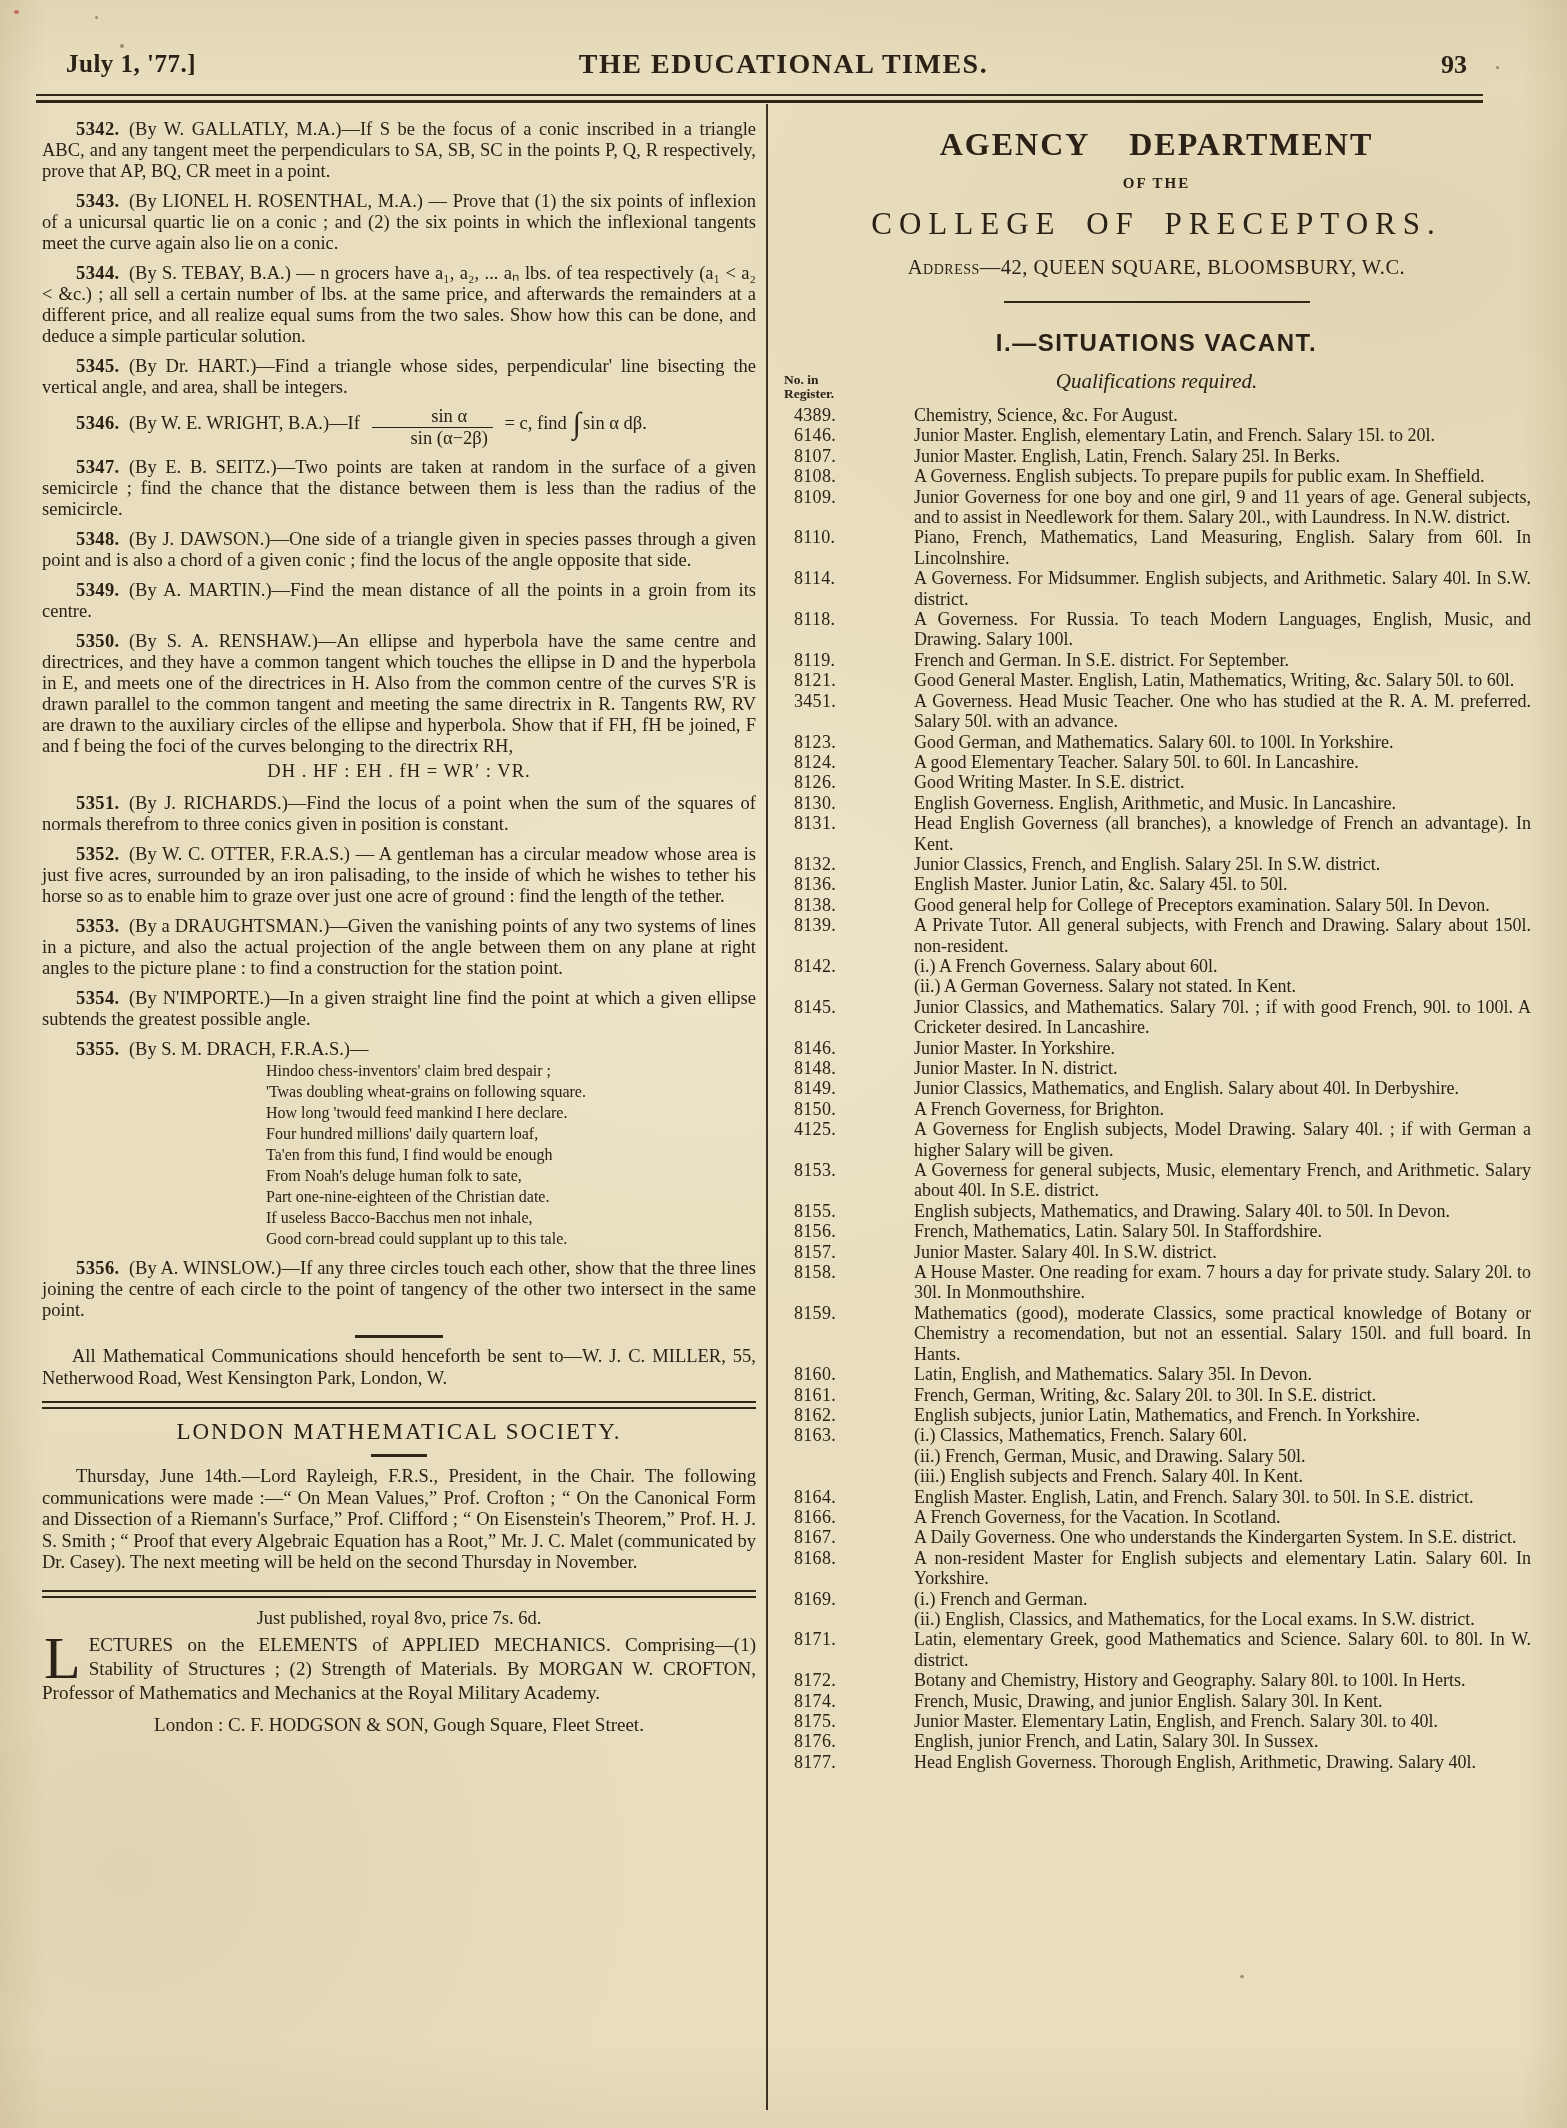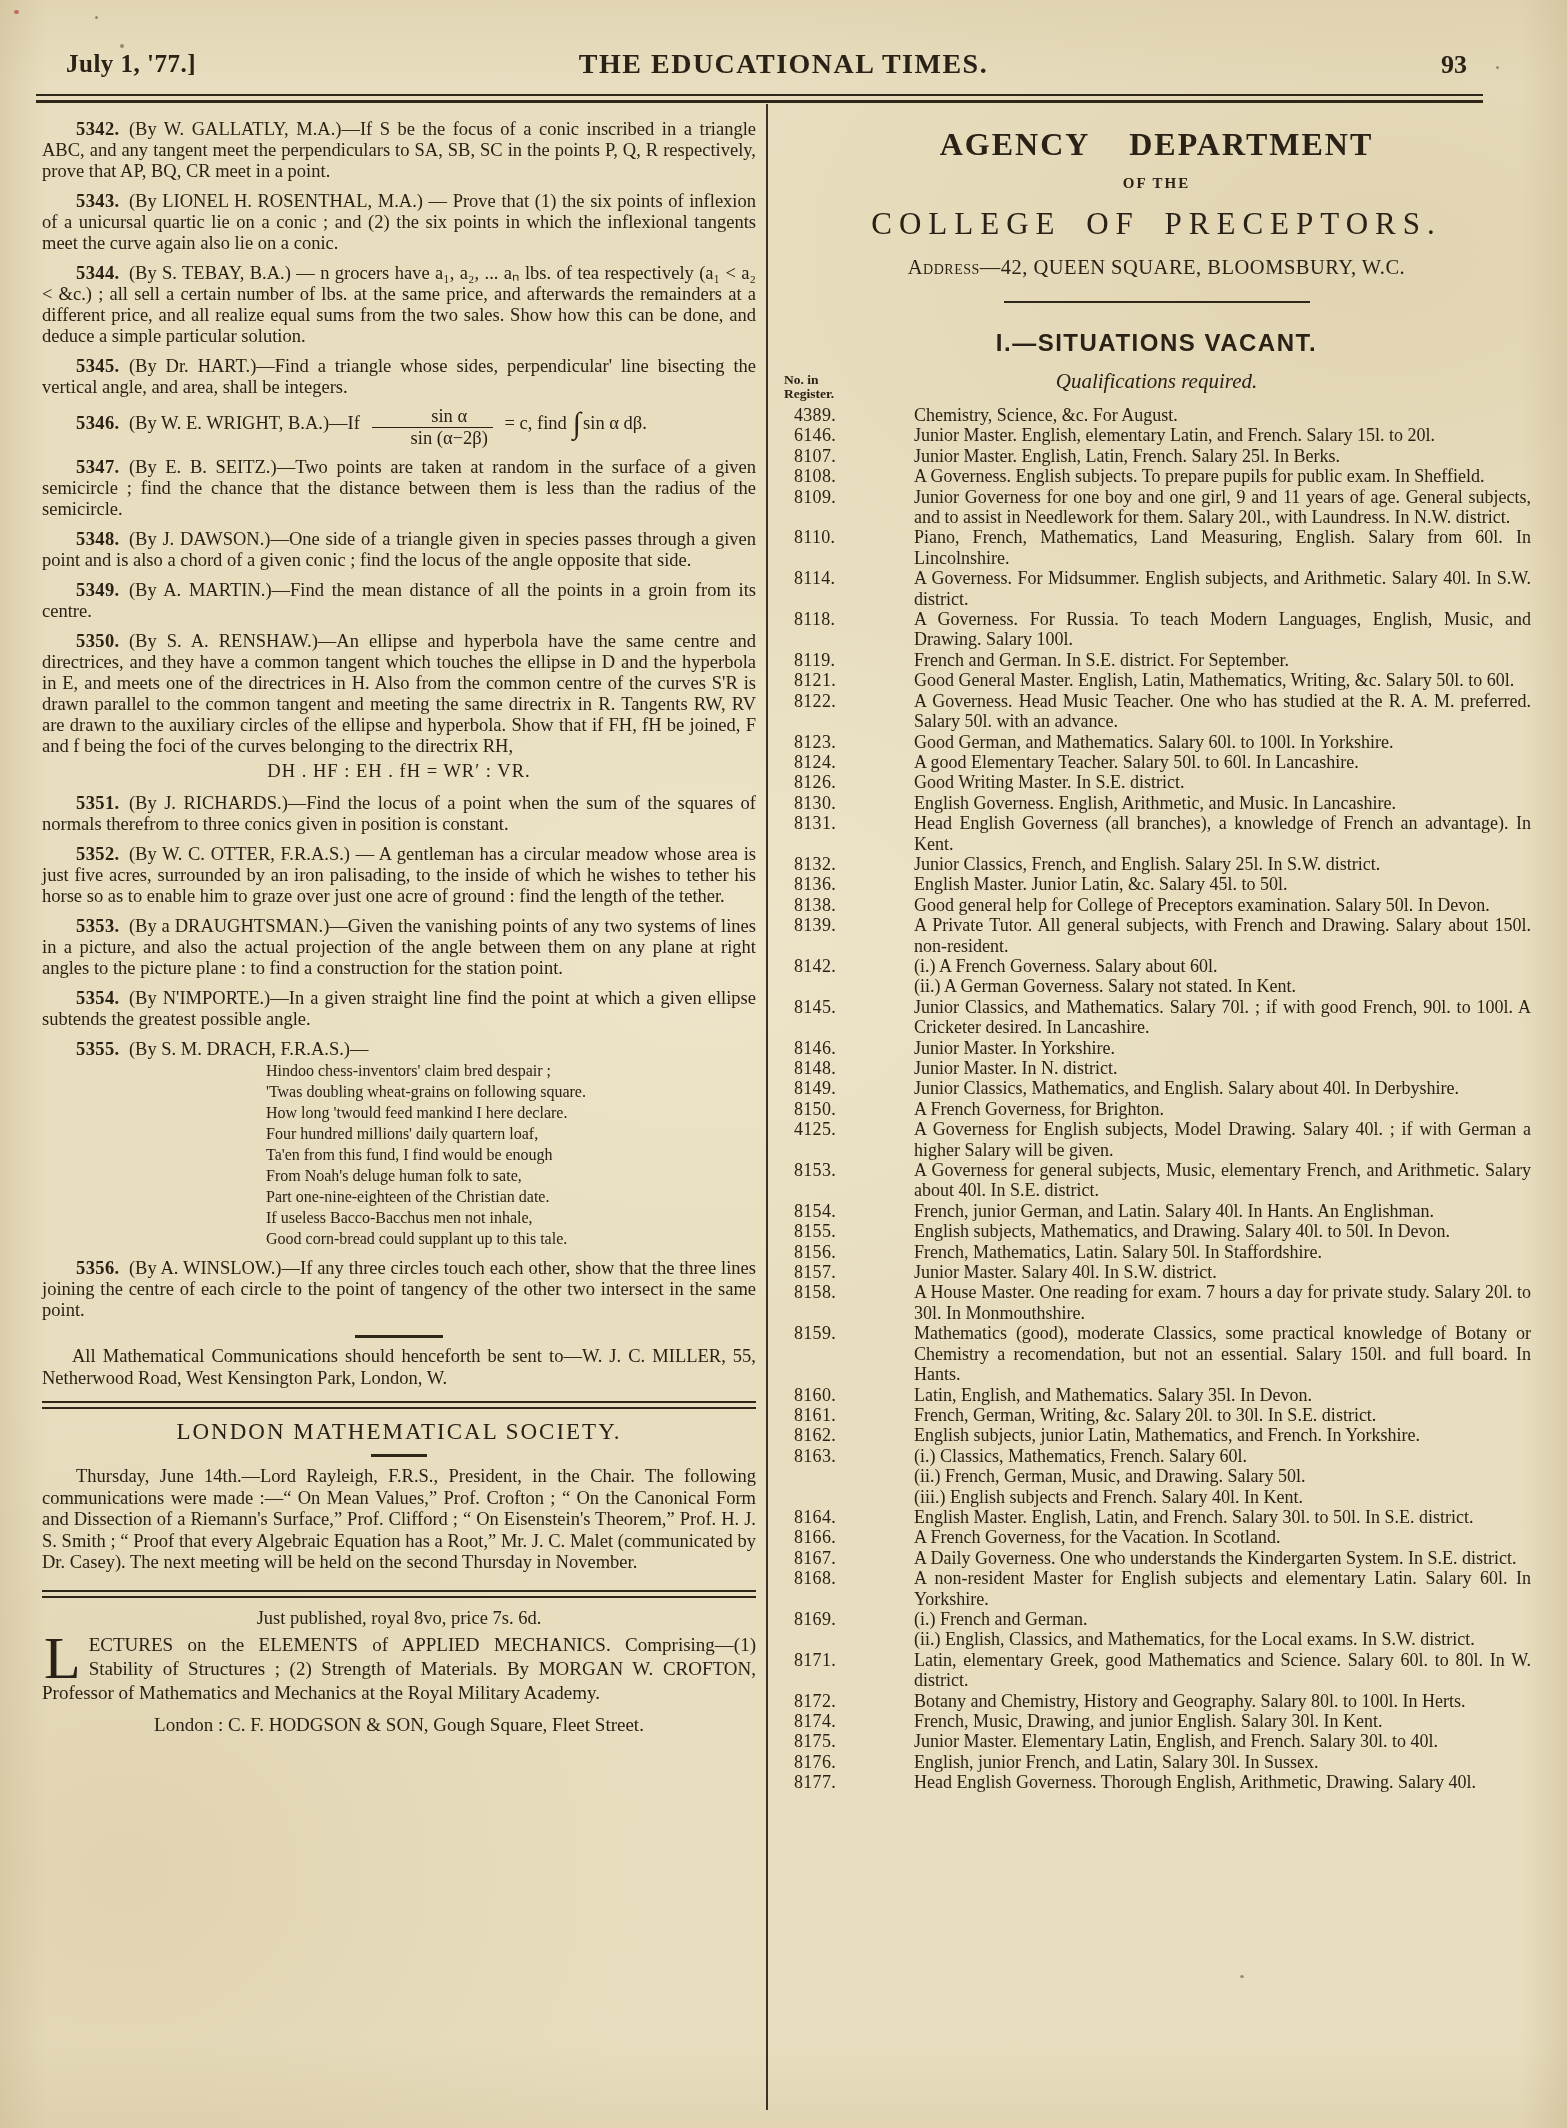--- a/index.html
+++ b/index.html
@@ -165,39 +165,38 @@
           <div class="vacancy"><span class="vnum">4389.</span>Chemistry, Science, &amp;c.   For August.</div>
           <div class="vacancy"><span class="vnum">6146.</span>Junior Master.   English, elementary Latin, and French.   Salary 15l. to 20l.</div>
           <div class="vacancy"><span class="vnum">8107.</span>Junior Master.   English, Latin, French.   Salary 25l.   In Berks.</div>
           <div class="vacancy"><span class="vnum">8108.</span>A Governess.   English subjects.   To prepare pupils for public exam. In Sheffield.</div>
           <div class="vacancy"><span class="vnum">8109.</span>Junior Governess for one boy and one girl, 9 and 11 years of age.   General subjects, and to assist in Needlework for them.  Salary 20l., with Laundress. In N.W. district.</div>
           <div class="vacancy"><span class="vnum">8110.</span>Piano, French, Mathematics, Land Measuring, English.   Salary from 60l.   In Lincolnshire.</div>
           <div class="vacancy"><span class="vnum">8114.</span>A Governess.  For Midsummer.  English subjects, and Arithmetic.  Salary 40l.   In S.W. district.</div>
           <div class="vacancy"><span class="vnum">8118.</span>A Governess.   For Russia.   To teach Modern Languages, English, Music, and Drawing.   Salary 100l.</div>
           <div class="vacancy"><span class="vnum">8119.</span>French and German.   In S.E. district.   For September.</div>
           <div class="vacancy"><span class="vnum">8121.</span>Good General Master.   English, Latin, Mathematics, Writing, &amp;c. Salary 50l. to 60l.</div>
-          <div class="vacancy"><span class="vnum">8122.</span>A Governess.   Head Music Teacher.   One who has studied at the R. A. M. preferred.   Salary 50l. with an advance.</div>
+          <div class="vacancy"><span class="vnum">3451.</span>A Governess.   Head Music Teacher.   One who has studied at the R. A. M. preferred.   Salary 50l. with an advance.</div>
           <div class="vacancy"><span class="vnum">8123.</span>Good German, and Mathematics.   Salary 60l. to 100l.   In Yorkshire.</div>
           <div class="vacancy"><span class="vnum">8124.</span>A good Elementary Teacher.   Salary 50l. to 60l.   In Lancashire.</div>
           <div class="vacancy"><span class="vnum">8126.</span>Good Writing Master.   In S.E. district.</div>
           <div class="vacancy"><span class="vnum">8130.</span>English Governess.   English, Arithmetic, and Music.   In Lancashire.</div>
           <div class="vacancy"><span class="vnum">8131.</span>Head English Governess (all branches), a knowledge of French an advantage).   In Kent.</div>
           <div class="vacancy"><span class="vnum">8132.</span>Junior Classics, French, and English.   Salary 25l.   In S.W. district.</div>
           <div class="vacancy"><span class="vnum">8136.</span>English Master.   Junior Latin, &amp;c.   Salary 45l. to 50l.</div>
           <div class="vacancy"><span class="vnum">8138.</span>Good general help for College of Preceptors examination.   Salary 50l. In Devon.</div>
           <div class="vacancy"><span class="vnum">8139.</span>A Private Tutor.   All general subjects, with French and Drawing. Salary about 150l. non-resident.</div>
           <div class="vacancy"><span class="vnum">8142.</span>(i.) A French Governess.   Salary about 60l.<br>(ii.) A German Governess.   Salary not stated.   In Kent.</div>
           <div class="vacancy"><span class="vnum">8145.</span>Junior Classics, and Mathematics.   Salary 70l. ; if with good French, 90l. to 100l.   A Cricketer desired.   In Lancashire.</div>
           <div class="vacancy"><span class="vnum">8146.</span>Junior Master.   In Yorkshire.</div>
           <div class="vacancy"><span class="vnum">8148.</span>Junior Master.   In N. district.</div>
           <div class="vacancy"><span class="vnum">8149.</span>Junior Classics, Mathematics, and English.   Salary about 40l.   In Derbyshire.</div>
           <div class="vacancy"><span class="vnum">8150.</span>A French Governess, for Brighton.</div>
           <div class="vacancy"><span class="vnum">4125.</span>A Governess for English subjects, Model Drawing.   Salary 40l. ;  if with German a higher Salary will be given.</div>
           <div class="vacancy"><span class="vnum">8153.</span>A Governess for general subjects, Music, elementary French, and Arithmetic.   Salary about 40l.   In S.E. district.</div>
-          <div class="vacancy"><span class="vnum">8154.</span>French, junior German, and Latin.  Salary 40l.  In Hants.  An Englishman.</div>
           <div class="vacancy"><span class="vnum">8155.</span>English subjects, Mathematics, and Drawing.   Salary 40l. to 50l.   In Devon.</div>
           <div class="vacancy"><span class="vnum">8156.</span>French, Mathematics, Latin.   Salary 50l.   In Staffordshire.</div>
           <div class="vacancy"><span class="vnum">8157.</span>Junior Master.   Salary 40l.   In S.W. district.</div>
           <div class="vacancy"><span class="vnum">8158.</span>A House Master.   One reading for exam.   7 hours a day for private study.   Salary 20l. to 30l.   In Monmouthshire.</div>
           <div class="vacancy"><span class="vnum">8159.</span>Mathematics (good), moderate Classics, some practical knowledge of Botany or Chemistry a recomendation, but not an essential.   Salary 150l. and full board.   In Hants.</div>
           <div class="vacancy"><span class="vnum">8160.</span>Latin, English, and Mathematics.   Salary 35l.   In Devon.</div>
           <div class="vacancy"><span class="vnum">8161.</span>French, German, Writing, &amp;c.   Salary 20l. to 30l.   In S.E. district.</div>
           <div class="vacancy"><span class="vnum">8162.</span>English subjects, junior Latin, Mathematics, and French.   In Yorkshire.</div>
           <div class="vacancy"><span class="vnum">8163.</span>(i.) Classics, Mathematics, French.   Salary 60l.<br>(ii.) French, German, Music, and Drawing.   Salary 50l.<br>(iii.) English subjects and French.   Salary 40l.   In Kent.</div>
           <div class="vacancy"><span class="vnum">8164.</span>English Master.   English, Latin, and French.   Salary 30l. to 50l.   In S.E. district.</div>

